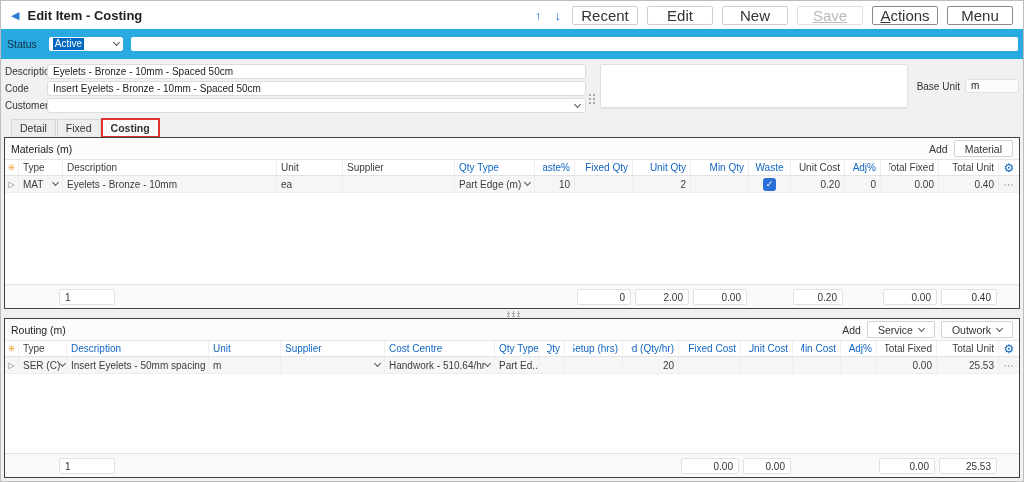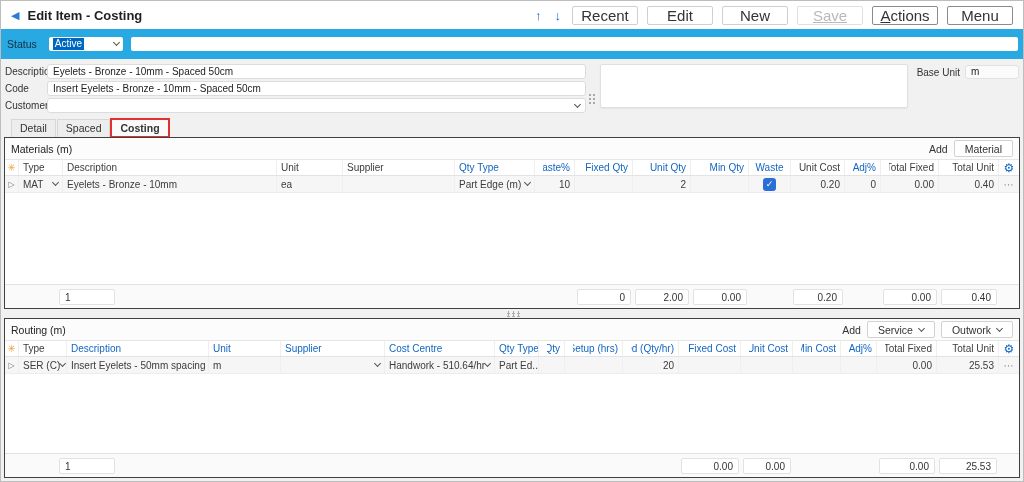--- a/index.html
+++ b/index.html
@@ -28,21 +28,21 @@
 
   
   .form-area { background:#f1f1f1; padding:5px 4px 4px 4px; display:flex; align-items:flex-start; flex:0 0 auto; }
   .form-left { width:598px; }
   .form-row { display:flex; align-items:center; margin-bottom:2px; height:15px; }
   .f-label { width:42px; font-size:10px; color:#333; flex:0 0 auto; }
   .f-field { flex:1; height:15px; background:#fff; border:1px solid #dcdcdc; border-radius:3px; font-size:10px; color:#222; padding:0 5px; line-height:13px; display:flex; align-items:center; }
   .f-field.select { justify-content:space-between; }
   .grip-v { width:8px; height:12px; margin:28px 1px 0 1px; background-image:radial-gradient(circle, #a9a9a9 1px, transparent 1.2px); background-size:4px 4px; background-position:1px 1px; flex:0 0 auto; cursor:col-resize; }
   .notes-box { width:316px; height:44px; background:#fff; border:1px solid #e0e0e0; border-radius:2px; margin-left:4px; box-shadow:0 1px 2px rgba(0,0,0,.06); }
-  .base-unit-wrap { display:flex; align-items:center; margin-left:9px; margin-top:1px; }
+  .base-unit-wrap { display:flex; align-items:center; margin-left:9px; margin-top:15px; }
   .bu-label { font-size:10px; color:#333; margin-right:5px; white-space:nowrap; }
   .bu-field { width:54px; height:14px; background:#fbfbfb; border:1px solid #e2e2e2; border-radius:3px; font-size:10px; color:#222; padding:0 5px; line-height:12px; }
 
   
   .tabs { display:flex; padding-left:10px; height:18px; background:#f1f1f1; flex:0 0 auto; align-items:flex-end; }
   .tab { font-size:10.5px; color:#333; background:#ededed; border:1px solid #d7d7d7; border-bottom:none; padding:2px 8px 3px 8px; margin-right:1px; cursor:pointer; }
   .tab.active { background:#fafafa; font-weight:bold; outline:2px solid #e03131; outline-offset:-1px; }
 
   
   .panel { margin:0 3px; background:#0ea5e9; border:1px solid #404040; display:flex; flex-direction:column; overflow:hidden; }
@@ -134,21 +134,21 @@
     <div class="grip-v"></div>
     <div class="notes-box"></div>
     <div class="base-unit-wrap">
       <span class="bu-label">Base Unit</span>
       <div class="bu-field">m</div>
     </div>
   </div>
 
   <div class="tabs">
     <div class="tab">Detail</div>
-    <div class="tab">Spaced</div>
+    <div class="tab">Fixed</div>
     <div class="tab active">Costing</div>
   </div>
 
   <div class="panel materials">
     <div class="panel-titlebar">
       <span class="panel-title">Materials (m)</span>
       <div class="add-area">
         <span class="add-label">Add</span>
         <button class="add-btn">Material</button>
       </div>

